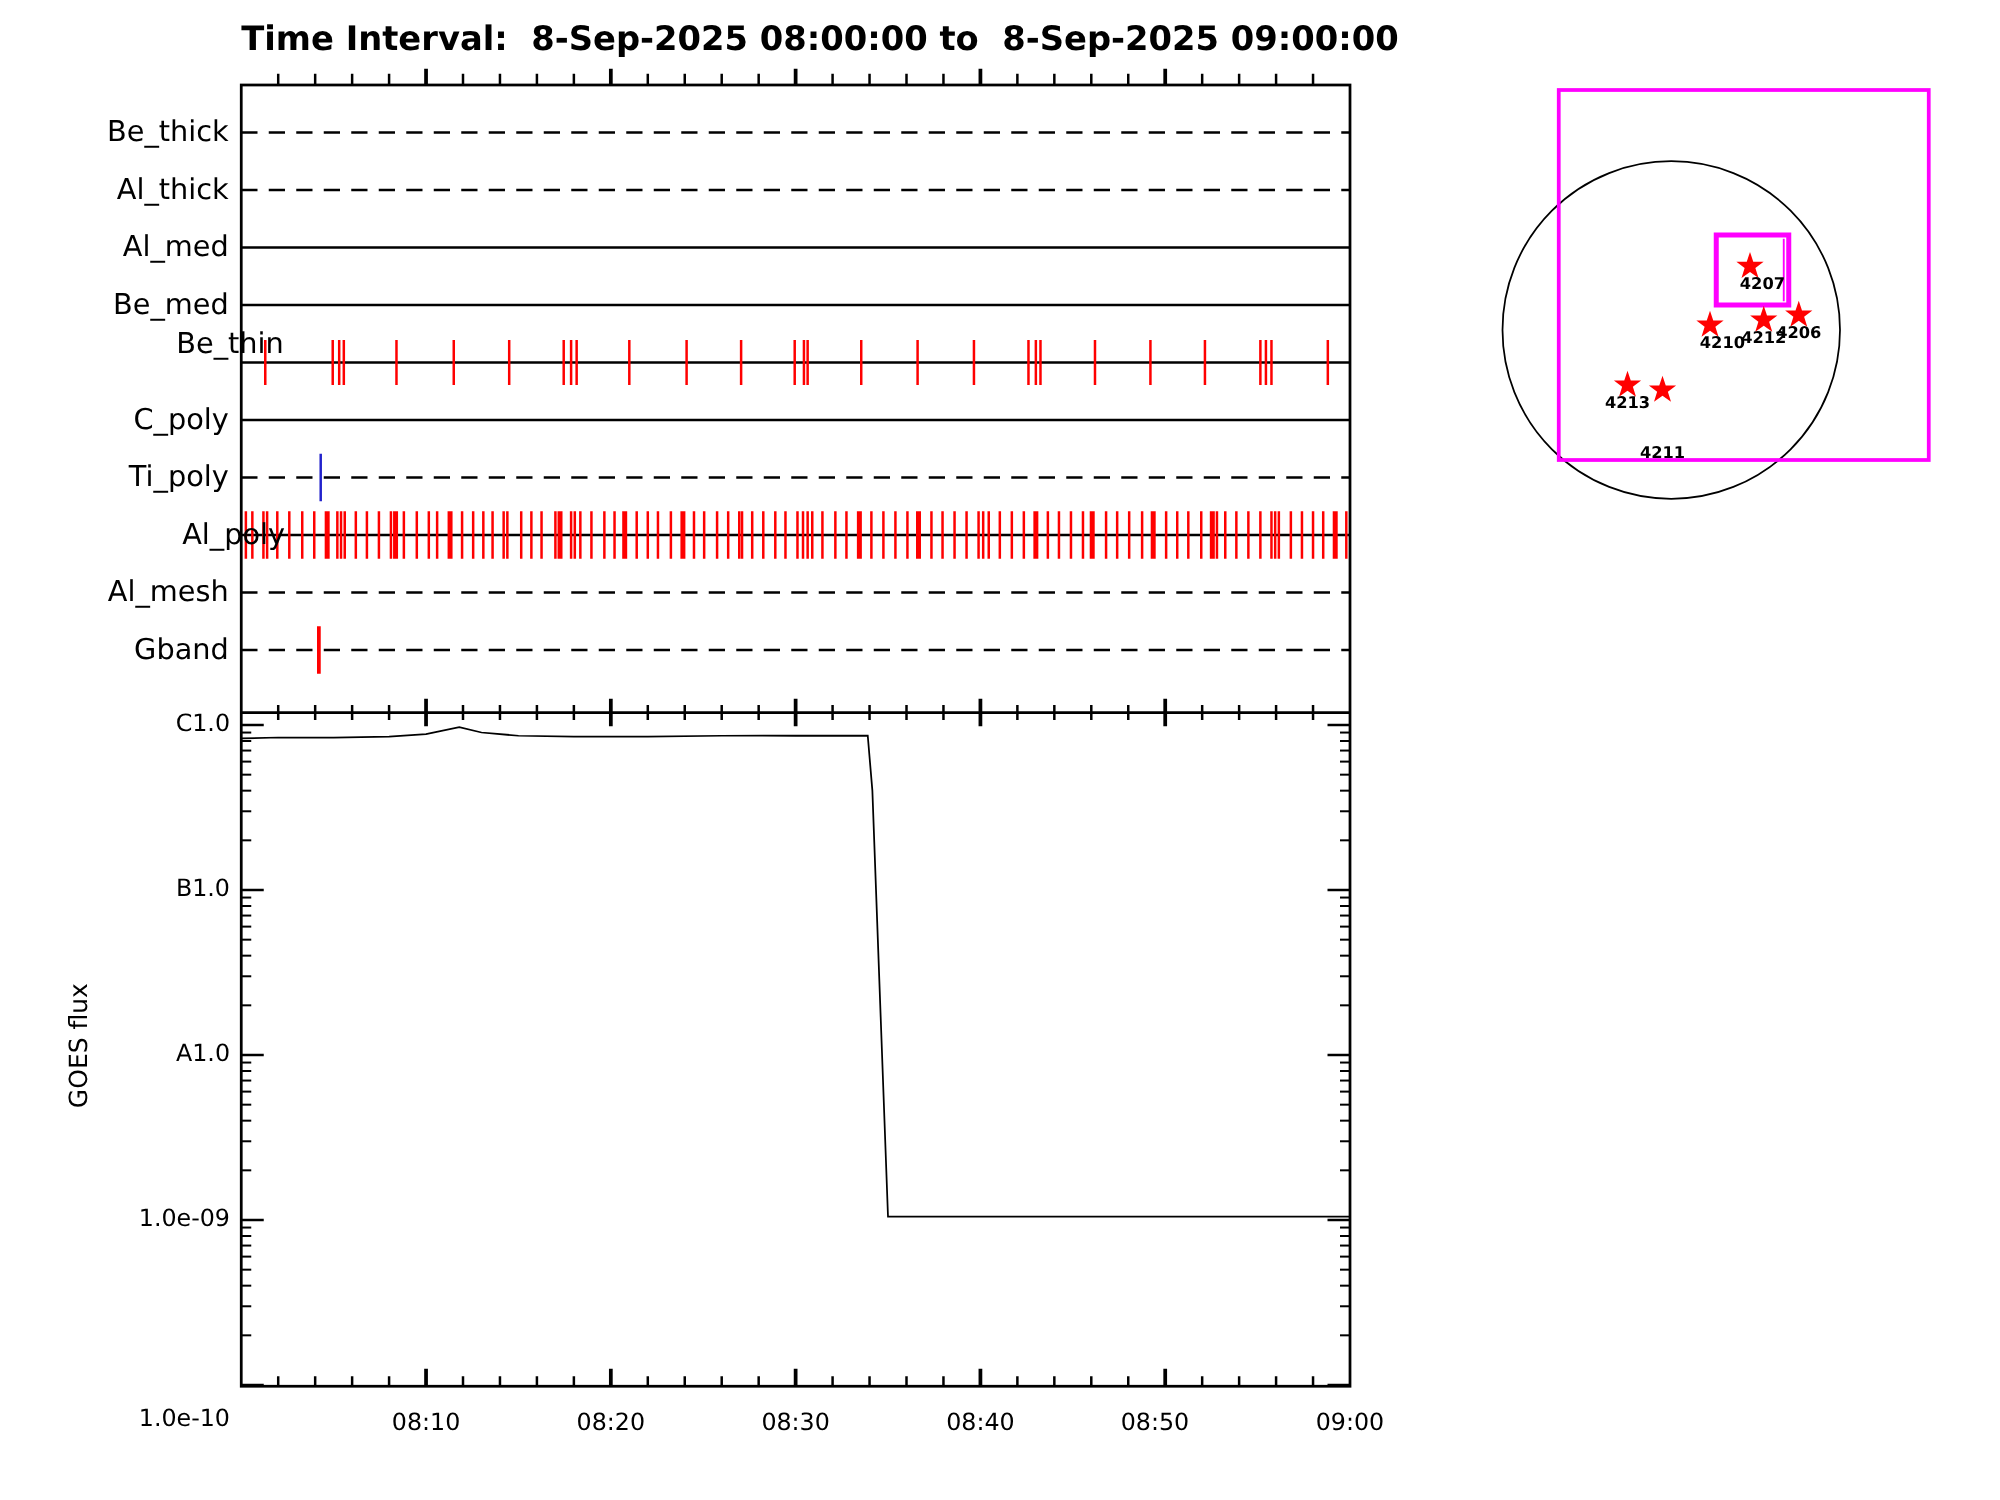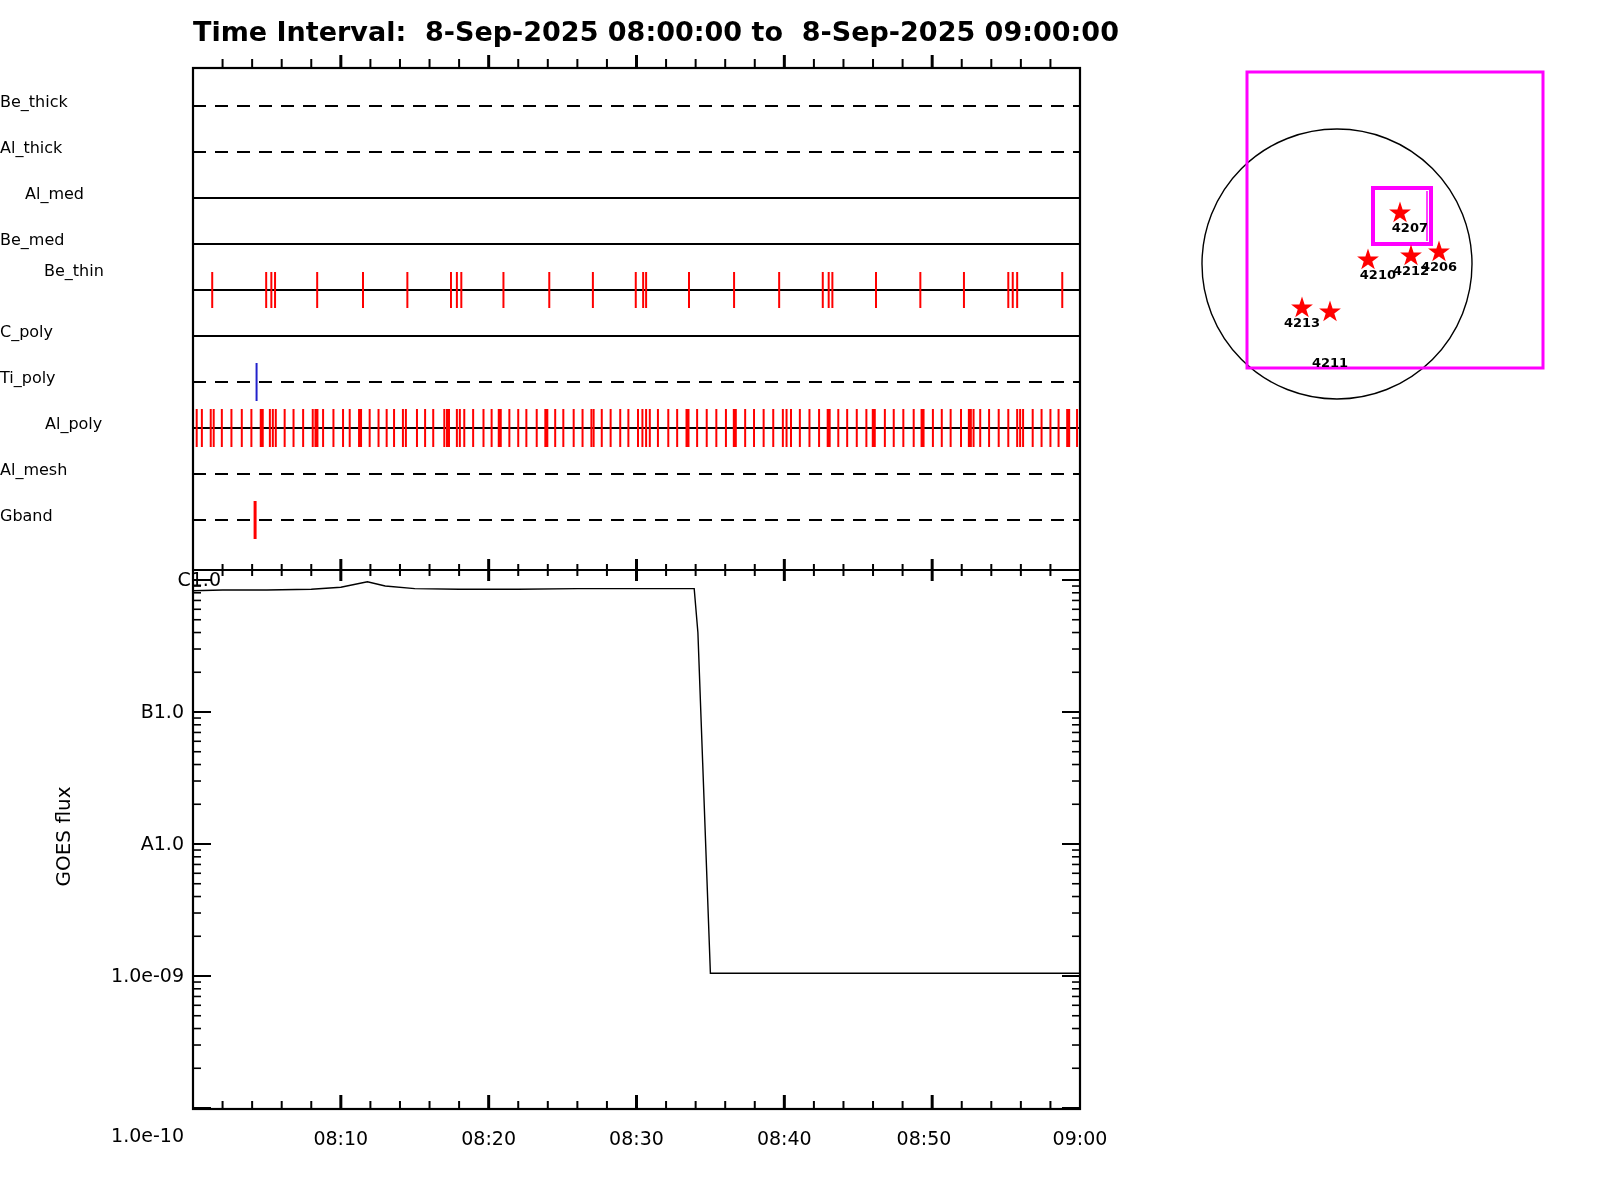--- a/index.html
+++ b/index.html
@@ -2,21 +2,21 @@
 <html><head>
 <meta charset="utf-8">
 <style>
   html,body{margin:0;padding:0;background:#ffffff;}
   #canvas{position:relative;width:1600px;height:1200px;background:#ffffff;overflow:hidden;
           font-family:"DejaVu Sans","Liberation Sans",sans-serif;}
   #plot-svg{position:absolute;left:0;top:0;}
   .lbl{position:absolute;color:#000;font-family:"DejaVu Sans","Liberation Sans",sans-serif;
        line-height:1.15;white-space:pre;}
   .title{font-size:27px;font-weight:bold;text-align:center;}
-  .rowlbl{font-size:16px;}
+  .rowlbl{font-size:23px;text-align:right;}
   .ytick{font-size:19px;text-align:right;}
   .xtick{font-size:19px;text-align:center;}
   .ylabel{font-size:20px;transform:rotate(-90deg);transform-origin:center center;text-align:center;}
   .starlbl{font-size:13px;font-weight:bold;text-align:center;}
 </style>
 </head>
 <body>
 
 <div id="canvas">
   <div class="lbl title" id="title" style="left:193px;top:16px;width:880px;">Time Interval:  8-Sep-2025 08:00:00 to  8-Sep-2025 09:00:00</div>
@@ -345,29 +345,29 @@
       <path d="M1368.0,248.5L1370.6,256.4L1378.9,256.4L1372.3,261.4L1374.8,269.3L1368.0,264.5L1361.2,269.3L1363.7,261.4L1357.1,256.4L1365.4,256.4Z" fill="#ff0000" stroke="none"></path>
       <path d="M1411.0,244.5L1413.6,252.4L1421.9,252.4L1415.3,257.4L1417.8,265.3L1411.0,260.5L1404.2,265.3L1406.7,257.4L1400.1,252.4L1408.4,252.4Z" fill="#ff0000" stroke="none"></path>
       <path d="M1439.0,240.5L1441.6,248.4L1449.9,248.4L1443.3,253.4L1445.8,261.3L1439.0,256.5L1432.2,261.3L1434.7,253.4L1428.1,248.4L1436.4,248.4Z" fill="#ff0000" stroke="none"></path>
       <path d="M1302.0,296.5L1304.6,304.4L1312.9,304.4L1306.3,309.4L1308.8,317.3L1302.0,312.5L1295.2,317.3L1297.7,309.4L1291.1,304.4L1299.4,304.4Z" fill="#ff0000" stroke="none"></path>
       <path d="M1330.0,300.5L1332.6,308.4L1340.9,308.4L1334.3,313.4L1336.8,321.3L1330.0,316.5L1323.2,321.3L1325.7,313.4L1319.1,308.4L1327.4,308.4Z" fill="#ff0000" stroke="none"></path>
     </svg>
 
   <div id="labels">
       <div class="lbl rowlbl" style="left: 0px; top: 93px; width: 183px;">Be_thick</div>
       <div class="lbl rowlbl" style="left: 0px; top: 139px; width: 183px;">Al_thick</div>
-      <div class="lbl rowlbl" style="left: 0px; top: 185px; width: 183px; padding-left: 25px;">Al_med</div>
+      <div class="lbl rowlbl" style="left: 0px; top: 185px; width: 183px;">Al_med</div>
       <div class="lbl rowlbl" style="left: 0px; top: 231px; width: 183px;">Be_med</div>
       <div class="lbl rowlbl" style="left: 0px; top: 262px; width: 183px; padding-left: 44px;">Be_thin</div>
       <div class="lbl rowlbl" style="left: 0px; top: 323px; width: 183px;">C_poly</div>
       <div class="lbl rowlbl" style="left: 0px; top: 369px; width: 183px;">Ti_poly</div>
       <div class="lbl rowlbl" style="left: 0px; top: 415px; width: 183px; margin-left: 45px;">Al_poly</div>
       <div class="lbl rowlbl" style="left: 0px; top: 461px; width: 183px;">Al_mesh</div>
       <div class="lbl rowlbl" style="left: 0px; top: 507px; width: 183px;">Gband</div>
-      <div class="lbl ytick" style="left: 0px; top: 569px; width: 184px; margin-left: 37px;">C1.0</div>
+      <div class="lbl ytick" style="left: 0px; top: 569px; width: 184px;">C1.0</div>
       <div class="lbl ytick" style="left: 0px; top: 701px; width: 184px;">B1.0</div>
       <div class="lbl ytick" style="left: 0px; top: 833px; width: 184px;">A1.0</div>
       <div class="lbl ytick" style="left: 0px; top: 965px; width: 184px;">1.0e-09</div>
       <div class="lbl ytick" style="left: 0px; top: 1097px; width: 184px; margin-top: 28px;">1.0e-10</div>
       <div class="lbl xtick" style="left: 295.833px; top: 1128px; width: 90px;">08:10</div>
       <div class="lbl xtick" style="left: 443.667px; top: 1128px; width: 90px;">08:20</div>
       <div class="lbl xtick" style="left: 591.5px; top: 1128px; width: 90px;">08:30</div>
       <div class="lbl xtick" style="left: 739.333px; top: 1128px; width: 90px;">08:40</div>
       <div class="lbl xtick" style="left: 879px; top: 1128px; width: 90px;">08:50</div>
       <div class="lbl xtick" style="left: 1035px; top: 1128px; width: 90px;">09:00</div>

